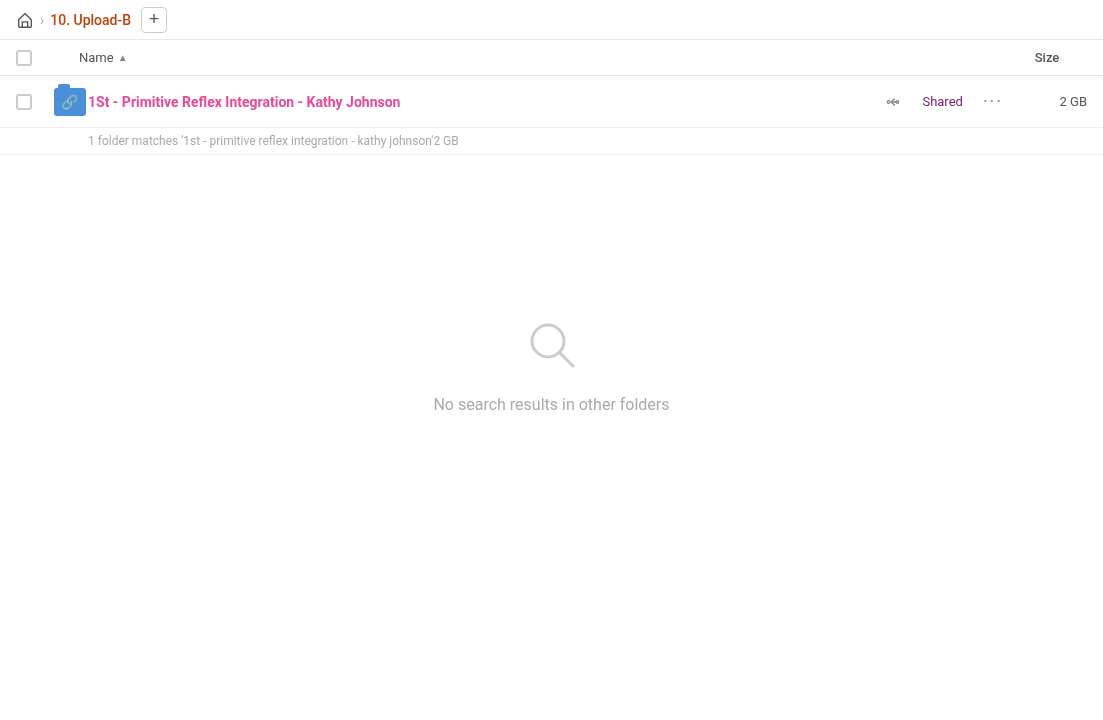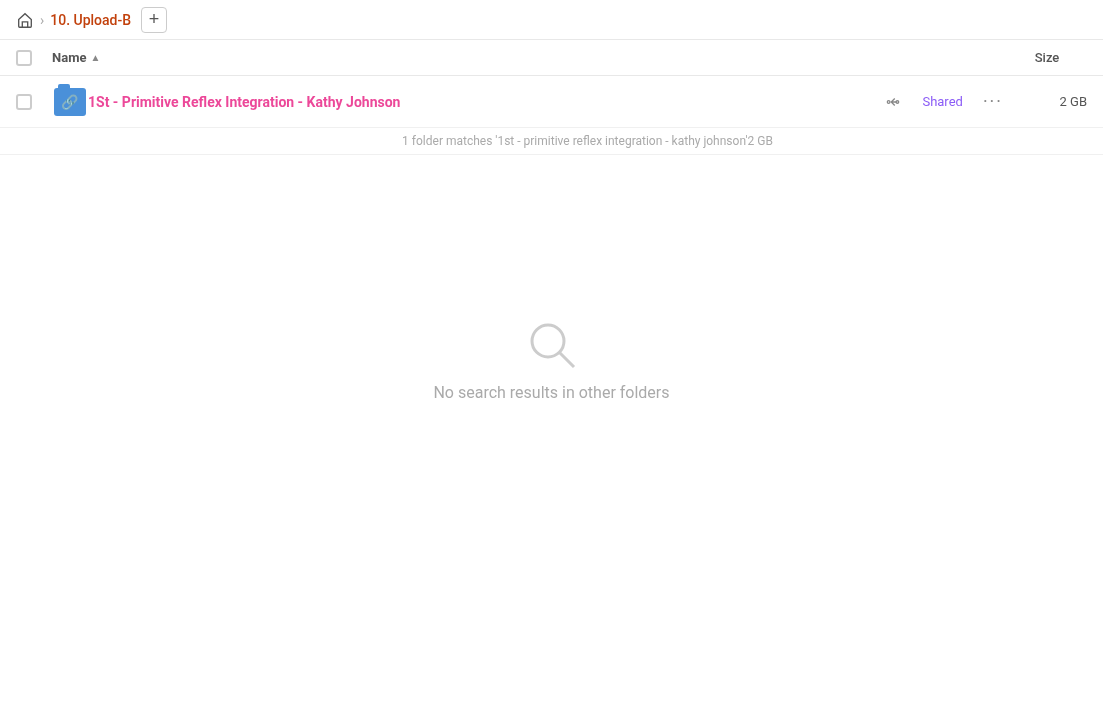--- a/index.html
+++ b/index.html
@@ -77,25 +77,26 @@
 
     .col-checkbox {
       width: 36px;
       flex-shrink: 0;
     }
 
     .col-name {
       flex: 1;
       font-size: 13px;
       color: #555;
-      font-weight: 700;
+      font-weight: 400;
       display: flex;
       align-items: center;
       gap: 4px;
       cursor: pointer;
+      margin-left: 27px;
     }
 
     .sort-arrow {
       font-size: 10px;
       color: #888;
     }
 
     .col-size-header {
       font-size: 13px;
       color: #555;
@@ -167,21 +168,21 @@
       display: flex;
       align-items: center;
       gap: 16px;
     }
 
     .shared-badge {
       display: flex;
       align-items: center;
       gap: 22px;
       font-size: 13px;
-      color: #8b5cf6;
+      color: #701a75;
     }
 
     .shared-badge svg {
       width: 14px;
       height: 14px;
       color: #888;
     }
 
     .more-menu {
       color: #888;
@@ -199,36 +200,36 @@
       color: #555;
     }
 
     
     .match-hint {
       padding: 6px 16px 6px 88px;
       font-size: 12px;
       color: #aaa;
       border-bottom: 1px solid #f0f0f0;
       display: flex;
-      justify-content: center;
+      justify-content: flex-start;
     }
 
     .match-hint-size {
       font-size: 12px;
       color: #aaa;
     }
 
     
     .empty-state {
       display: flex;
       flex-direction: column;
       align-items: center;
       justify-content: center;
       margin-top: 160px;
-      gap: 4px;
+      gap: 16px;
     }
 
     .empty-search-icon {
       color: #ccc;
     }
 
     .empty-text {
       font-size: 16px;
       color: #aaa;
     }

